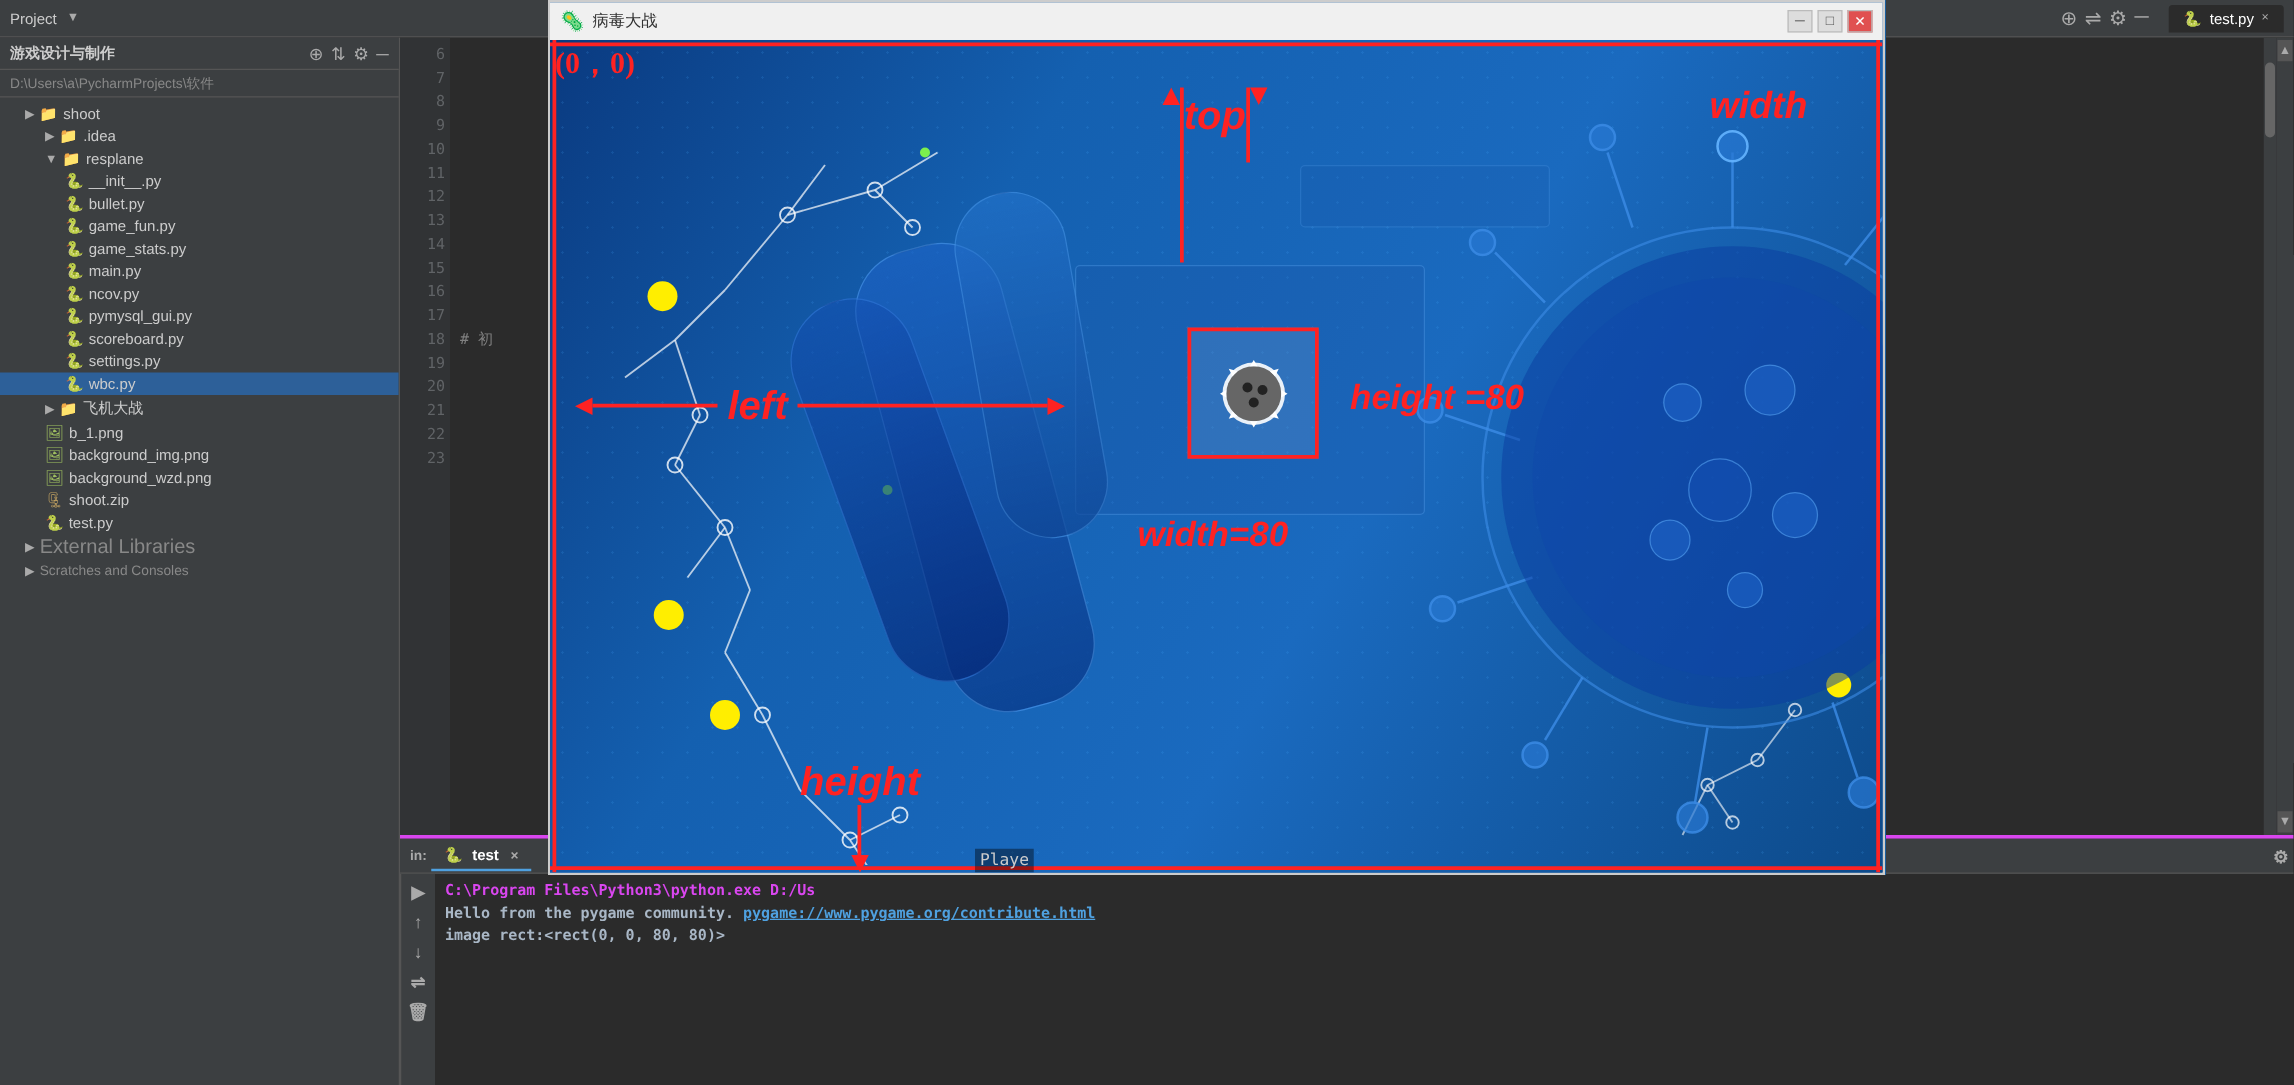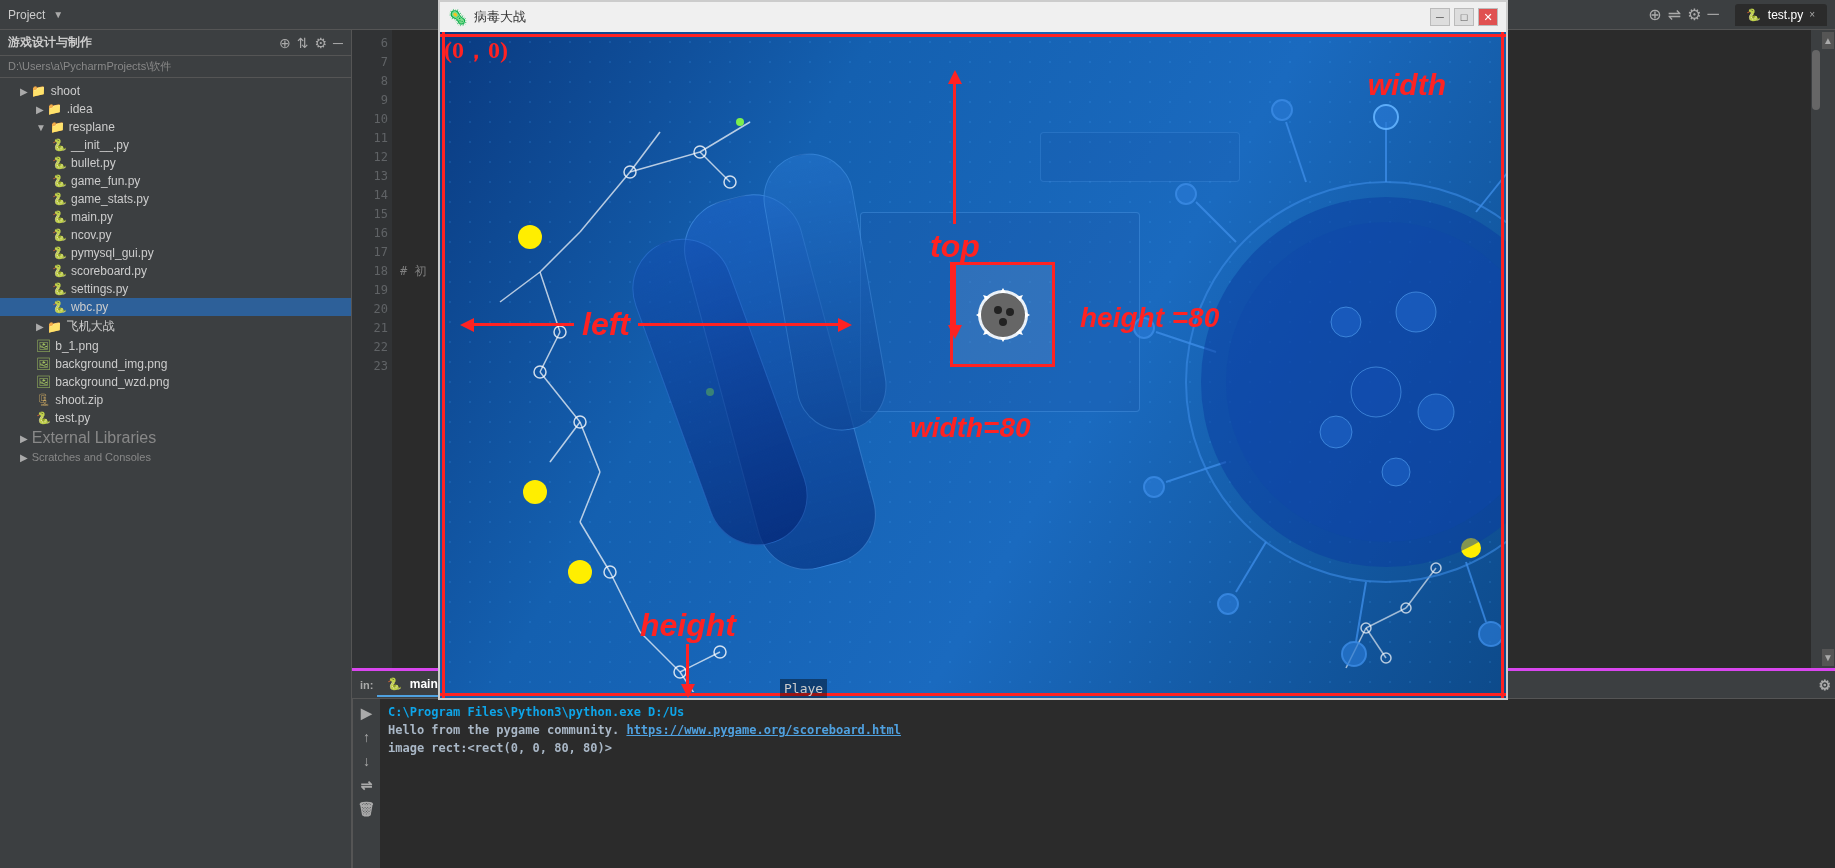--- a/index.html
+++ b/index.html
@@ -51,21 +51,21 @@
 
     
     .main-layout {
       display: flex;
       flex: 1;
       overflow: hidden;
     }
 
     
     .sidebar {
-      width: 352px;
+      width: 320px;
       background: #3c3f41;
       display: flex;
       flex-direction: column;
       border-right: 1px solid #555;
       flex-shrink: 0;
     }
     .sidebar-header {
       display: flex;
       align-items: center;
       padding: 4px 8px;
@@ -479,38 +479,38 @@
         <div style="width:12px;height:100%;"></div>
         <div style="width:12px;height:18px;background:#555;display:flex;align-items:center;justify-content:center;font-size:10px;color:#aaa;cursor:pointer;">▼</div>
       </div>
     </div>
 
     <div class="bottom-panel">
       <div class="bottom-tabs">
         <span style="color:#aaa;font-size:11px;padding:0 4px;">in:</span>
         <div class="bottom-tab active">
           <span style="color:#4fa1e0;margin-right:4px;">🐍</span>
-          <span>main</span>
+          <span>test</span>
           <span style="margin-left:6px;color:#aaa;font-size:11px;">×</span>
         </div>
         <div class="bottom-tab-icons">
           <span style="color:#aaa;font-size:14px;">⚙</span>
         </div>
       </div>
       <div class="console-row">
         <div class="console-controls">
           <span class="console-icon-btn">▶</span>
           <span class="console-icon-btn">↑</span>
           <span class="console-icon-btn">↓</span>
           <span class="console-icon-btn">⇌</span>
           <span class="console-icon-btn">🗑</span>
         </div>
         <div class="console-content">
-          <div style="color:#0ea5e9;">C:\Program Files\Python3\python.exe  D:/Us</div>
-          <div>Hello from the pygame community.  <a class="console-link" href="#">https://www.pygame.org/scoreboard.html</a></div>
+          <div style="color:#d946ef;">C:\Program Files\Python3\python.exe  D:/Us</div>
+          <div>Hello from the pygame community.  <a class="console-link" href="#">pygame://www.pygame.org/contribute.html</a></div>
           <div>image rect:&lt;rect(0, 0, 80, 80)&gt;</div>
         </div>
       </div>
     </div>
   </div>
 </div>
 
 <div class="game-window" style="position:fixed;left:438px;top:0;width:1070px;height:700px;">
 
   <div class="game-titlebar">
@@ -658,21 +658,21 @@
     <div style="position:absolute;top:36px;right:60px;color:#ff2222;font-size:30px;font-weight:bold;font-style:italic;z-index:20;">width</div>
 
     <div style="position:absolute;top:2px;left:0;right:0;height:3px;background:#ff2222;z-index:20;"></div>
 
     <div style="position:absolute;top:0;left:2px;bottom:0;width:3px;background:#ff2222;z-index:20;"></div>
 
     <div style="position:absolute;top:0;right:2px;bottom:0;width:3px;background:#ff2222;z-index:20;"></div>
 
     <div style="position:absolute;bottom:2px;left:0;right:0;height:3px;background:#ff2222;z-index:20;"></div>
 
-    <div style="position:absolute;top:38px;left:490px;z-index:20;display:flex;flex-direction:column;align-items:center;">
+    <div style="position:absolute;top:38px;left:490px;z-index:20;display:flex;flex-direction:row;align-items:flex-start;">
 
       <div style="width:0;height:0;border-left:7px solid transparent;border-right:7px solid transparent;border-bottom:14px solid #ff2222;"></div>
       <div style="width:3px;height:140px;background:#ff2222;"></div>
       <span style="color:#ff2222;font-size:32px;font-weight:bold;font-style:italic;margin-top:4px;">top</span>
 
       <div style="width:3px;height:60px;background:#ff2222;"></div>
       <div style="width:0;height:0;border-left:7px solid transparent;border-right:7px solid transparent;border-top:14px solid #ff2222;"></div>
     </div>
 
     <div style="position:absolute;top:258px;left:20px;z-index:20;display:flex;flex-direction:row;align-items:center;">

